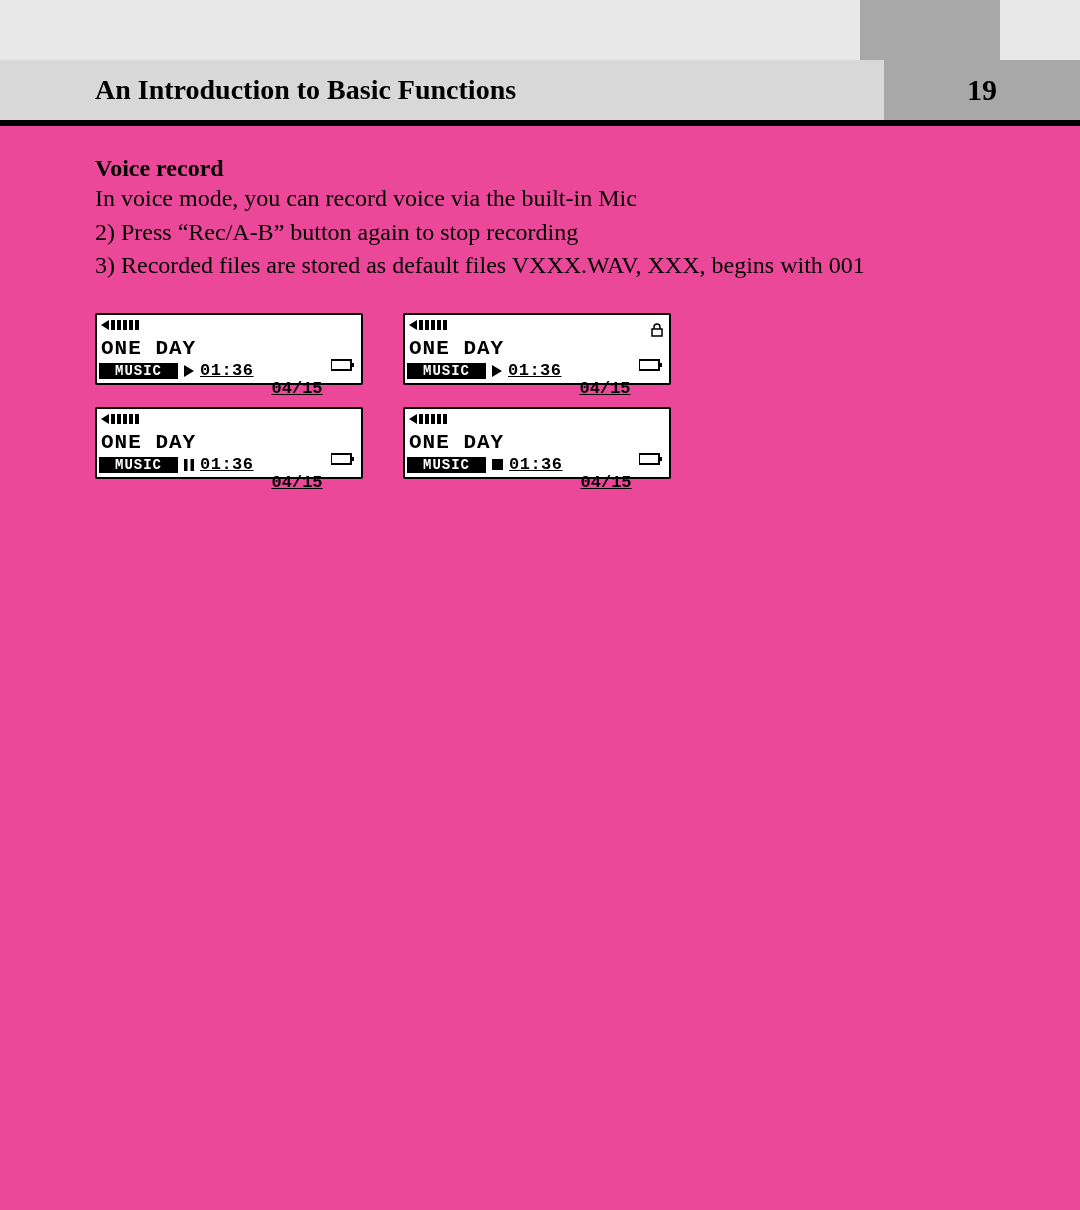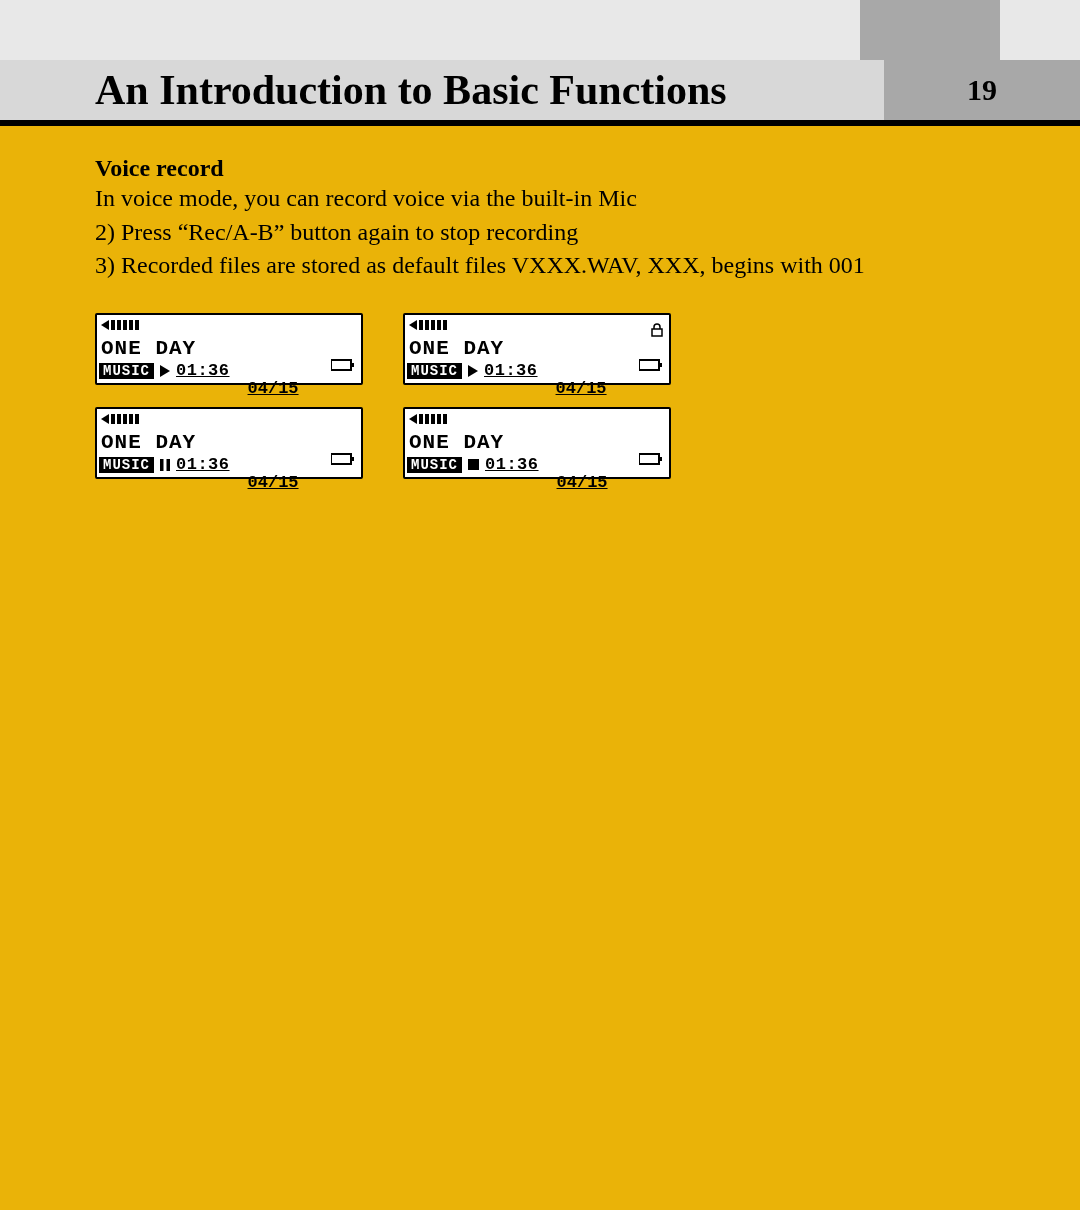--- a/index.html
+++ b/index.html
@@ -29,21 +29,21 @@
     display: flex;
   }
   .header-title-zone {
     flex: 1;
     background: #d8d8d8;
     display: flex;
     align-items: center;
     padding-left: 95px;
   }
   .header-title-zone h1 {
-    font-size: 42px;
+    font-size: 28px;
     font-weight: bold;
   }
   .header-pagenum-zone {
     width: 196px;
     background: #a8a8a8;
     display: flex;
     align-items: center;
     justify-content: center;
   }
   .header-pagenum-zone .pn {
@@ -60,21 +60,21 @@
     height: 6px;
     background: #000;
   }
   
   .content {
     position: absolute;
     top: 126px;
     left: 0;
     right: 0;
     bottom: 0;
-    background: #eab308;
+    background: #ec4899;
     padding: 25px 95px 40px 95px;
     font-size: 24px;
     color: #000;
   }
   .section-head {
     font-weight: bold;
     font-size: 24px;
     margin-top: 4px;
   }
   .para {
@@ -124,21 +124,21 @@
     height: 20px;
     display: flex;
     align-items: center;
   }
   .mode-chip {
     background: #000;
     color: #fff;
     font-size: 14px;
     font-weight: bold;
     letter-spacing: 1px;
-    padding: 1px 4px;
+    padding: 1px 16px;
     line-height: 14px;
   }
   .play-icon, .pause-icon, .stop-icon {
     margin-left: 6px;
     display: inline-flex;
     align-items: center;
   }
   .time {
     margin-left: 6px;
     font-size: 17px;

